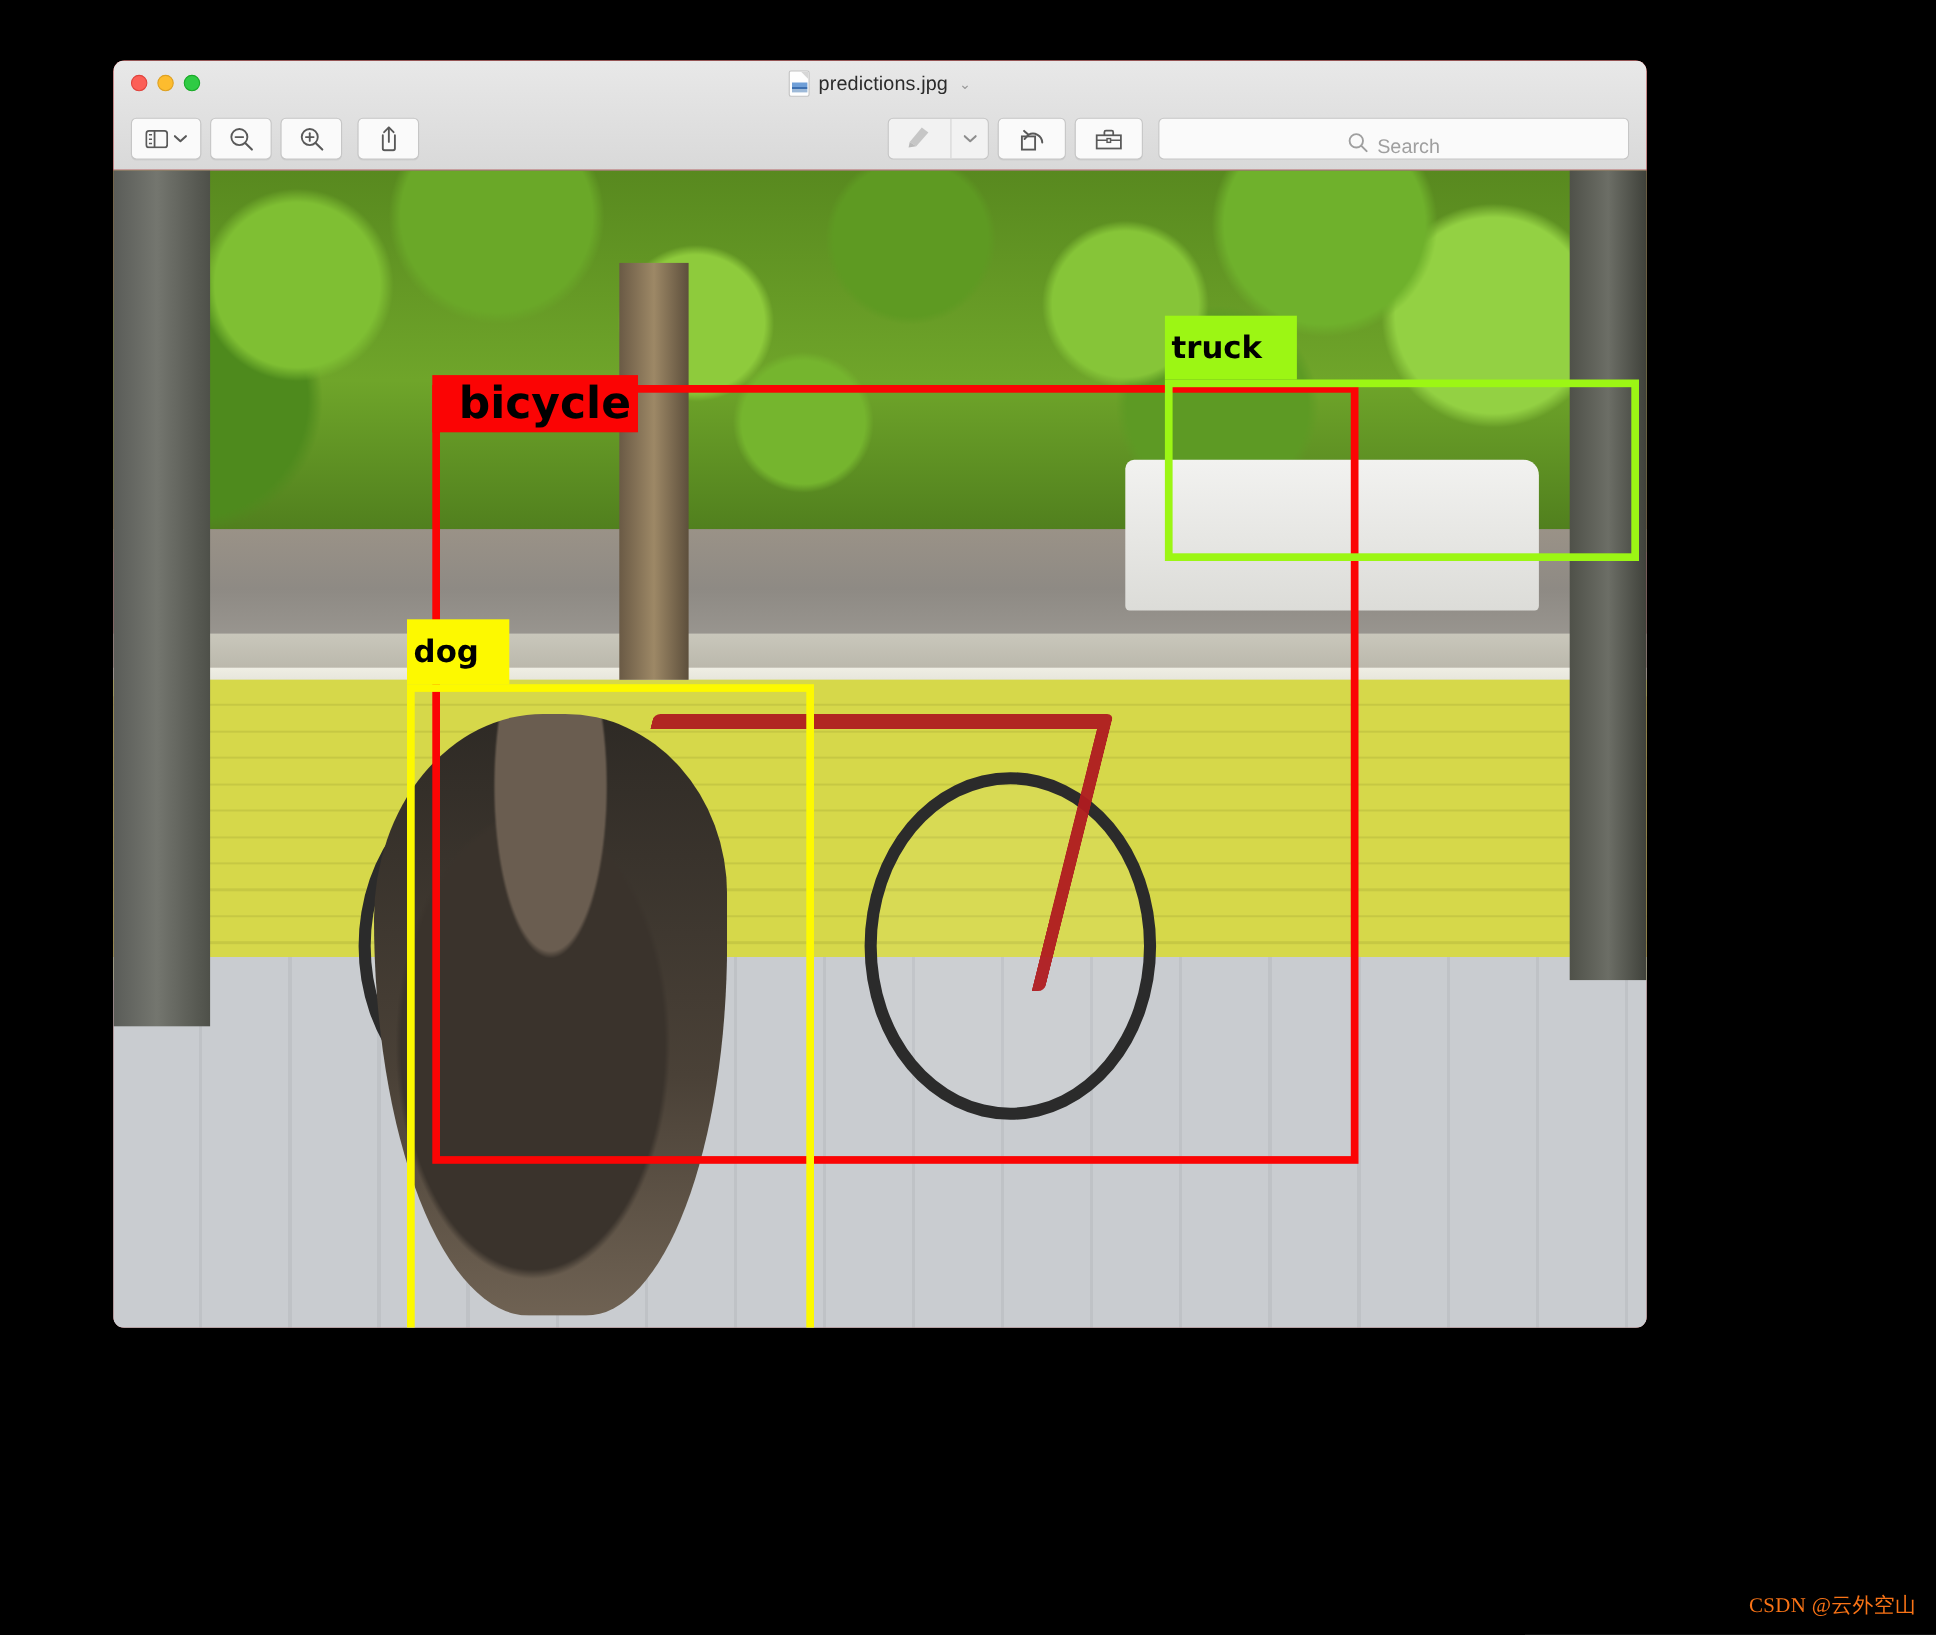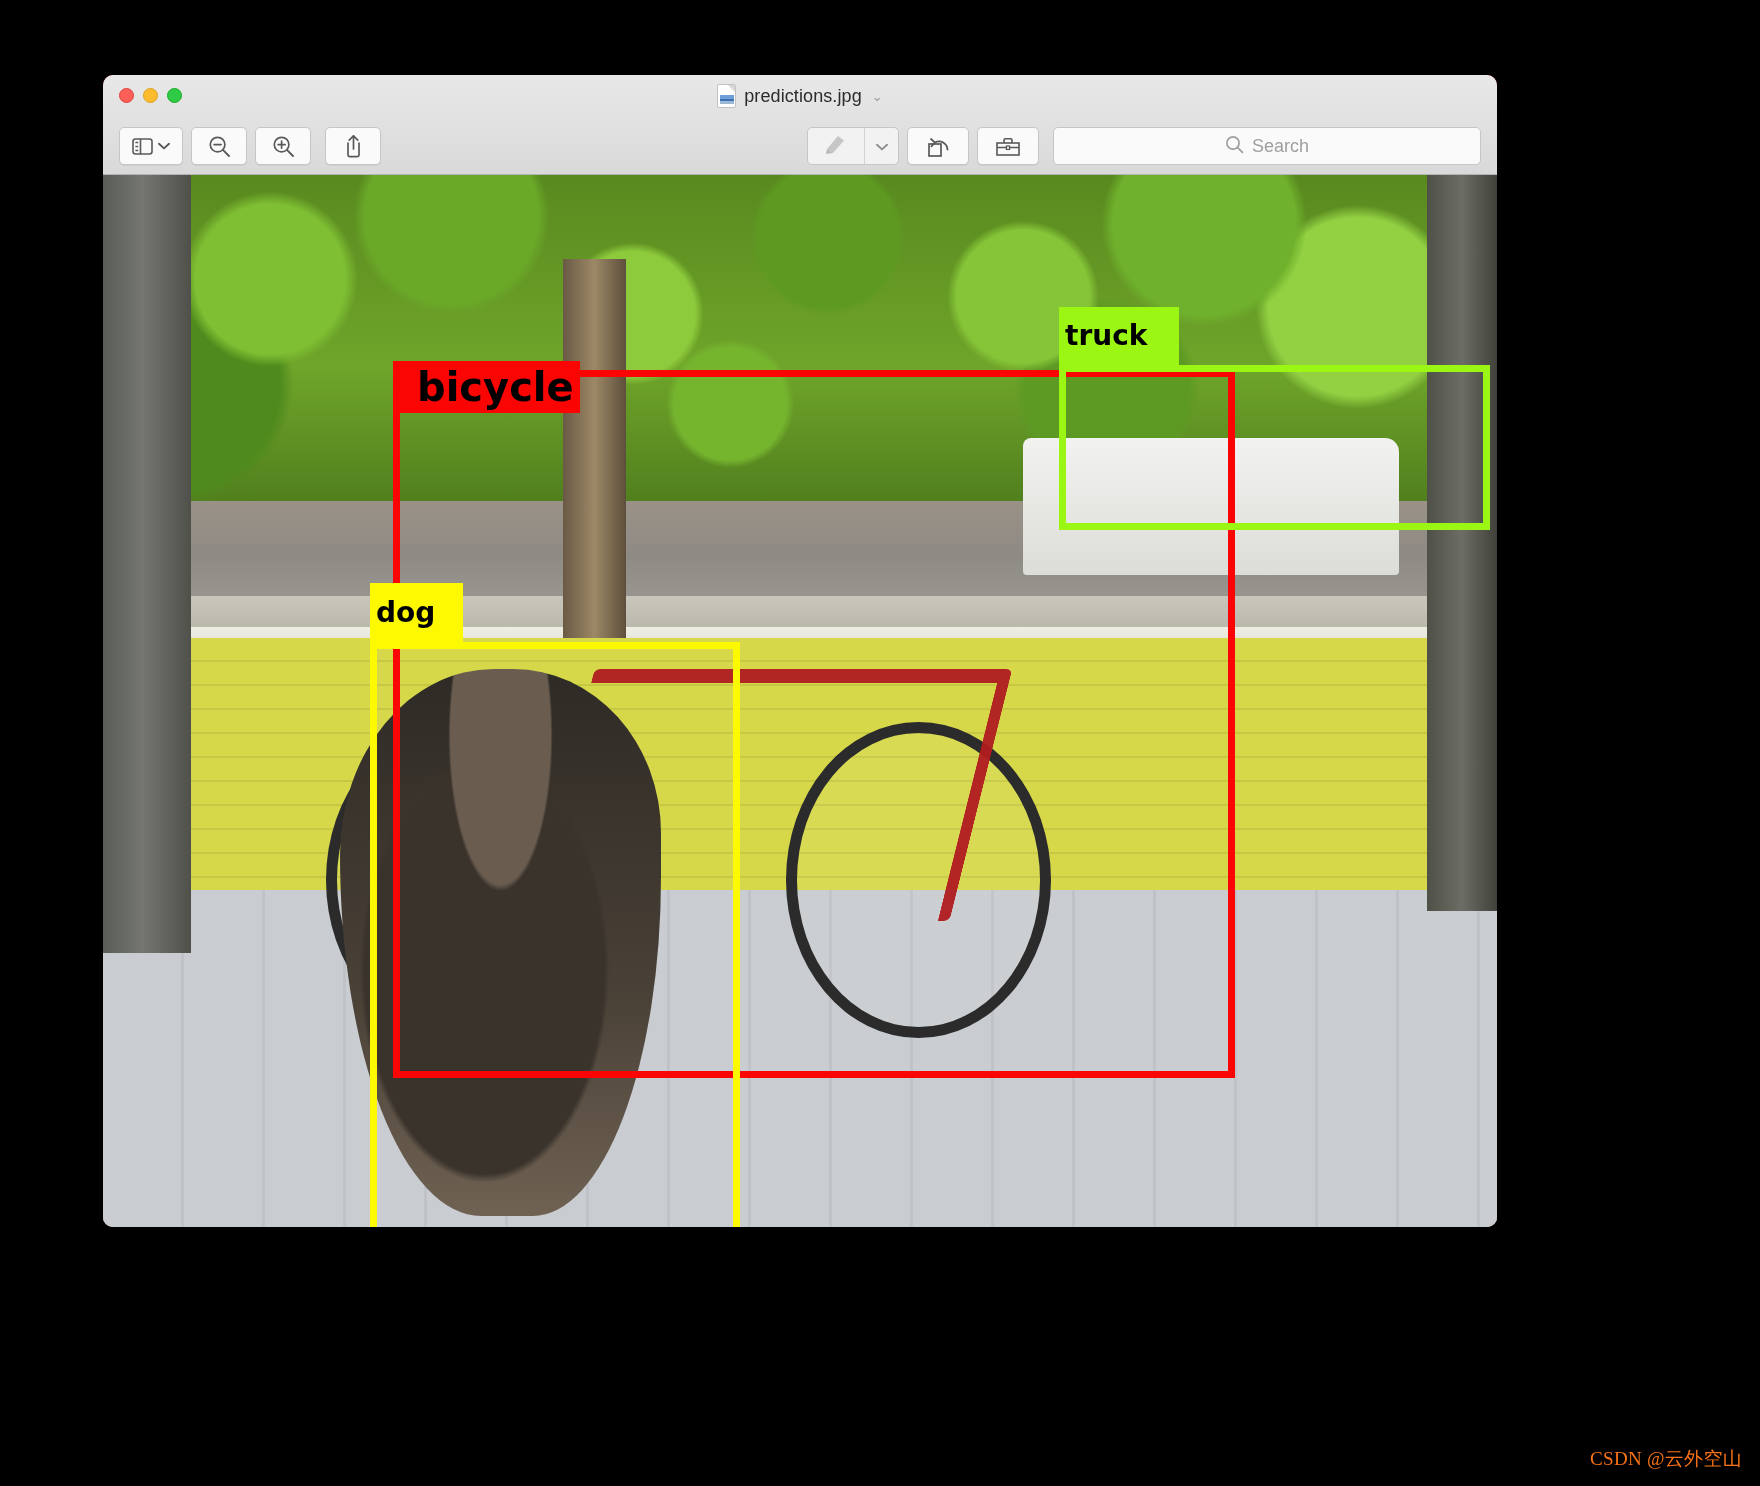--- a/index.html
+++ b/index.html
@@ -11,21 +11,20 @@
 
   
   #preview-window {
     position: absolute;
     left: 103px; top: 55px;
     width: 1394px; height: 1152px;
     border-radius: 10px;
     overflow: hidden;
     box-shadow: 0 10px 40px rgba(0,0,0,.6);
     background: #ef4444;
-    margin-top: 20px;
   }
 
   
   #titlebar {
     position: relative;
     height: 100px;
     background: linear-gradient(#e8e8e8, #d9d9d9);
     border-bottom: 1px solid #b4b4b4;
   }
   #traffic-lights {
@@ -101,21 +100,21 @@
   }
   #rotate-btn, #toolbox-btn { width: 62px; }
 
   #search-field {
     flex: 1;
     height: 38px;
     margin-left: 14px;
     background: #fafafa;
     border: 1px solid #c6c6c6;
     border-radius: 5px;
-    display: flex; align-items: center; justify-content: center;
+    display: flex; align-items: flex-end; justify-content: center;
     gap: 8px;
   }
   #search-placeholder { color: #9f9f9f; font-size: 18px; }
 
   
   #image-area {
     position: absolute;
     left: 0; top: 100px;
     width: 1394px; height: 1052px;
     overflow: hidden;

